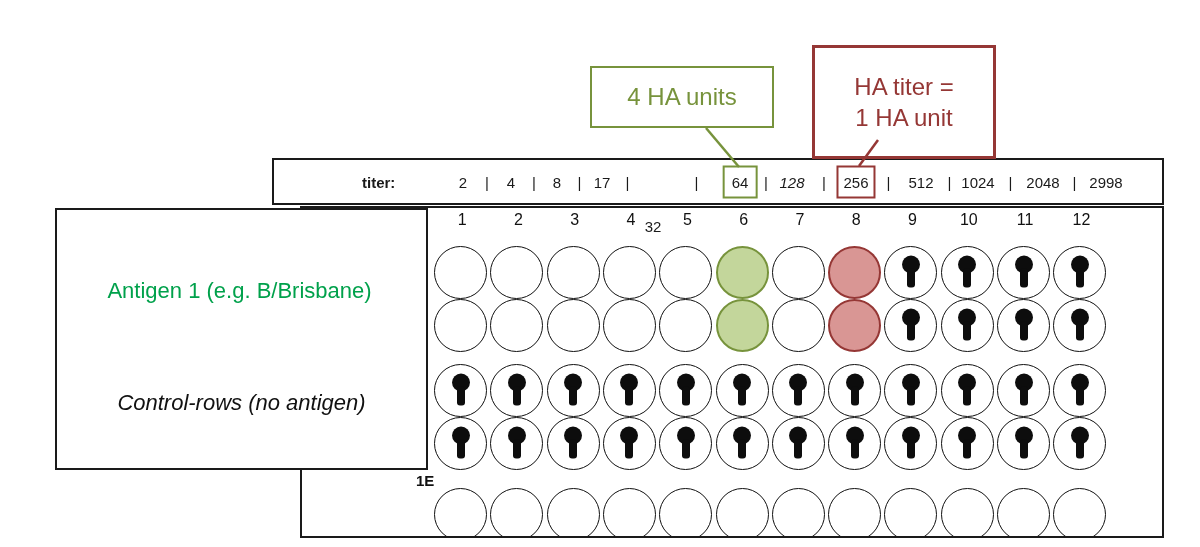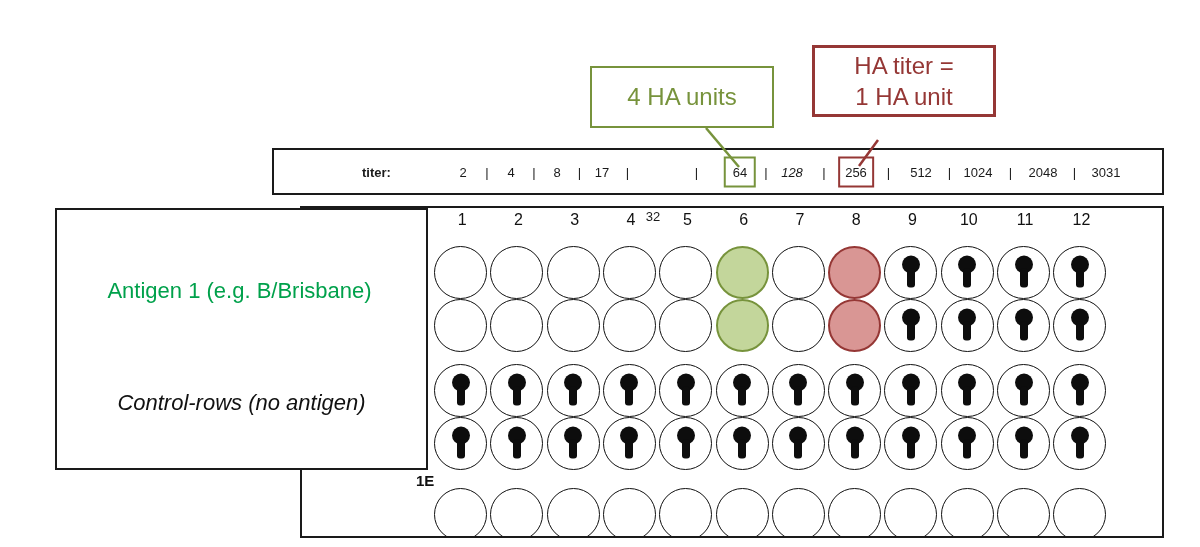--- a/index.html
+++ b/index.html
@@ -8,23 +8,23 @@
     font-family:"Liberation Sans","DejaVu Sans",sans-serif;
     color:#1a1a1a;
   }
   .canvas {
     position:relative; width:1200px; height:547px;
     background:#fff; overflow:hidden;
   }
 
   
   .titer-bar {
-    position:absolute; left:272px; top:148px; width:892px; height:47px;
+    position:absolute; left:272px; top:158px; width:892px; height:47px;
     border:2px solid var(--border-black,#1a1a1a); background:#fff;
-    z-index:5; font-size:13px;
+    z-index:5; font-size:15px;
   }
   .titer-label {
     position:absolute; left:88px; top:50%; transform:translateY(-50%);
     font-weight:bold;
   }
   .titer-values { position:absolute; left:0; top:0; right:0; bottom:0; }
   .titer-num, .titer-sep {
     position:absolute; top:50%; transform:translate(-50%,-50%);
     white-space:nowrap;
   }
@@ -35,21 +35,21 @@
   .callout {
     position:absolute; background:#fff; z-index:20;
     display:flex; flex-direction:column; align-items:center; justify-content:center;
     text-align:center; font-size:24px;
   }
   .callout-green {
     left:590px; top:66px; width:184px; height:62px;
     border:2px solid var(--green-accent,#77933c); color:var(--green-accent,#77933c);
   }
   .callout-red {
-    left:812px; top:45px; width:184px; height:72px;
+    left:812px; top:45px; width:184px; height:114px;
     border:3px solid var(--red-accent,#953735); color:var(--red-accent,#953735);
     line-height:1.3;
   }
 
   
   .connectors {
     position:absolute; left:0; top:0; z-index:30; pointer-events:none;
   }
   .gline { stroke:var(--green-accent,#77933c); stroke-width:2.5; }
   .rline { stroke:var(--red-accent,#953735);  stroke-width:2.5; }
@@ -124,21 +124,21 @@
         <span class="titer-num" style="left: 518px; font-style: italic;">128</span>
         <span class="titer-sep" style="left: 550px;">|</span>
         <span class="titer-num box-red" style="left: 582px; text-align: right;">256</span>
         <span class="titer-sep" style="left: 614.5px;">|</span>
         <span class="titer-num" style="left: 647px;">512</span>
         <span class="titer-sep" style="left: 675.5px;">|</span>
         <span class="titer-num" style="left: 704px;">1024</span>
         <span class="titer-sep" style="left: 736.5px;">|</span>
         <span class="titer-num" style="left: 769px;">2048</span>
         <span class="titer-sep" style="left: 800.5px;">|</span>
-        <span class="titer-num" style="left: 832px;">3031</span>
+        <span class="titer-num" style="left: 832px;">2998</span>
       </div>
   </div>
 
   <div class="callout callout-green">
     <span>4 HA units</span>
   </div>
 
   <div class="callout callout-red">
     <span>HA titer =</span>
     <span>1 HA unit</span>

